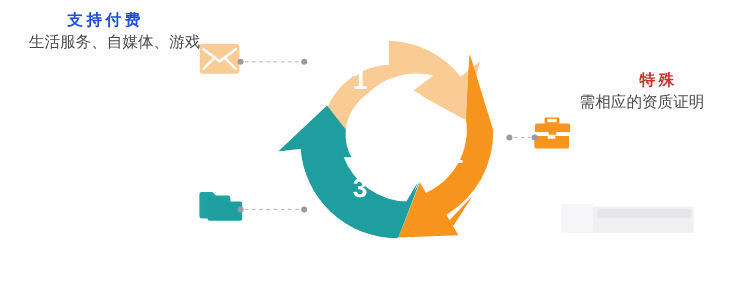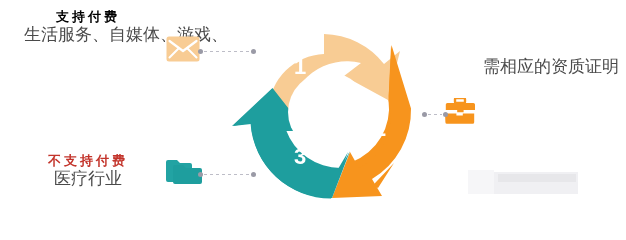--- a/index.html
+++ b/index.html
@@ -31,21 +31,21 @@
     color: #C3342B;
     font-size: 13px;
     font-weight: bold;
     letter-spacing: 3px;
     line-height: 18px;
     white-space: nowrap;
   }
 
   .block-body {
     color: #4a4a4a;
-    font-size: 17px;
+    font-size: 13px;
     line-height: 18px;
     white-space: nowrap;
   }
 
   .block-body div { white-space: nowrap; }
 
   
   #group-supported { left: 24px; top: 8px; width: 150px; text-align: left; }
   #group-supported .block-title { text-align: center; width: 128px; }
 
@@ -116,34 +116,29 @@
     width: 78px; height: 8px;
     background: #e0e0e4;
   }
 </style>
 </head>
 <body>
 
 <div class="canvas">
 
   <div class="block" id="group-supported">
-    <div class="block-title" style="color: #000000;">支持付费</div>
+    <div class="block-title" style="color: #1d4ed8;">支持付费</div>
     <div class="block-body" style="color: rgb(74, 74, 74);">
       <div>生活服务、自媒体、游戏、</div>
     </div>
   </div>
 
-  <div class="block" id="group-unsupported">
-    <div class="block-title" style="color: rgb(195, 52, 43);">不支持付费</div>
-    <div class="block-body" style="color: rgb(74, 74, 74);">
-      <div>医疗行业</div>
-    </div>
-  </div>
 
   <div class="block" id="group-special">
+    <div class="block-title" style="color: rgb(195, 52, 43);">特殊</div>
     <div class="block-body" style="color: rgb(74, 74, 74);">
       <div>需相应的资质证明</div>
     </div>
   </div>
 
   <div class="icon" id="icon-envelope">
     <svg width="34" height="26" viewBox="0 0 34 26" xmlns="http://www.w3.org/2000/svg">
       <rect x="0.5" y="0.5" width="33" height="25" rx="2.5" fill="#F8CC94"></rect>
       <path d="M3.5 5 L17 15 L30.5 5" fill="none" stroke="#ffffff" stroke-width="2.2" stroke-linecap="round" stroke-linejoin="round"></path>
       <path d="M3.5 21.5 L12.5 12.5 M30.5 21.5 L21.5 12.5" fill="none" stroke="#ffffff" stroke-width="2" stroke-linecap="round"></path>

